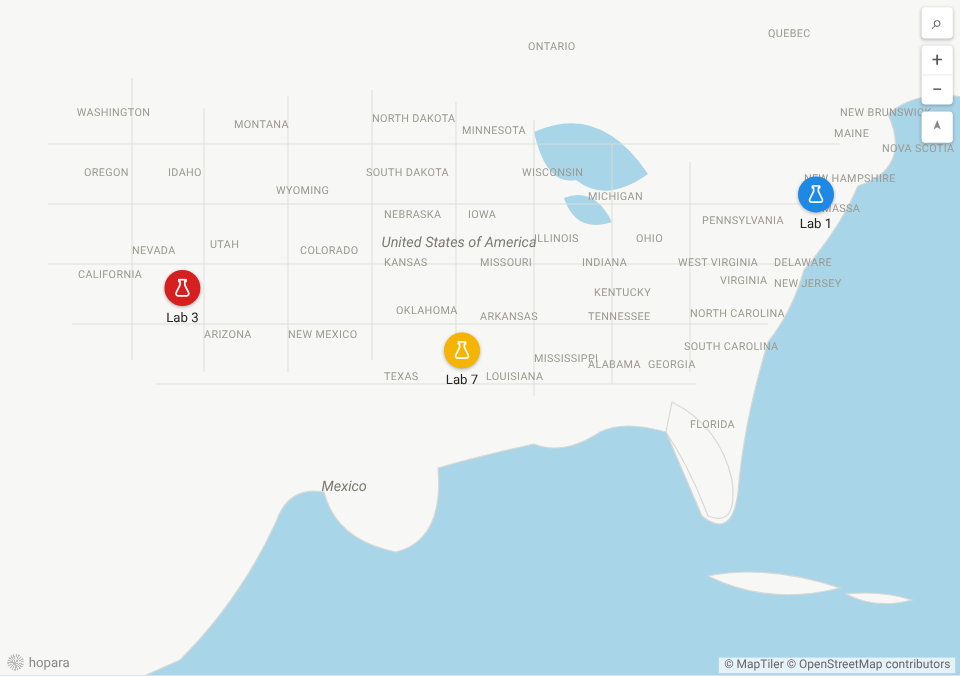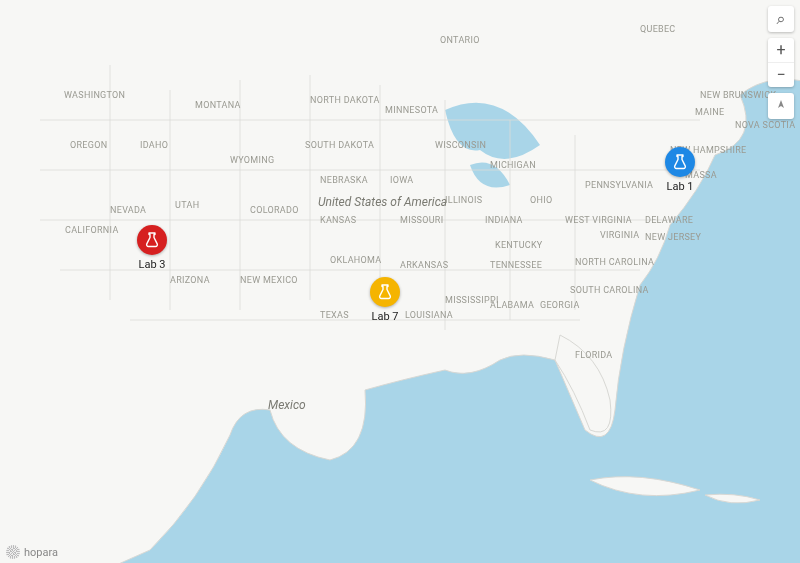--- a/index.html
+++ b/index.html
@@ -134,18 +134,19 @@
     <div class="btn">+</div>
     <div class="btn">−</div>
   </div>
   <div class="ctrl single compass">
     <svg width="14" height="14" viewBox="0 0 14 14">
           <polygon points="7,1 10,9 7,7 4,9" fill="#888"></polygon>
         </svg>
   </div>
 </div>
 
+<div class="attribution">© MapTiler © OpenStreetMap contributors</div>
 <div class="brand">
   <div class="logo"></div>
   <span>hopara</span>
 </div>
 
 </div>
 
 </body></html>

